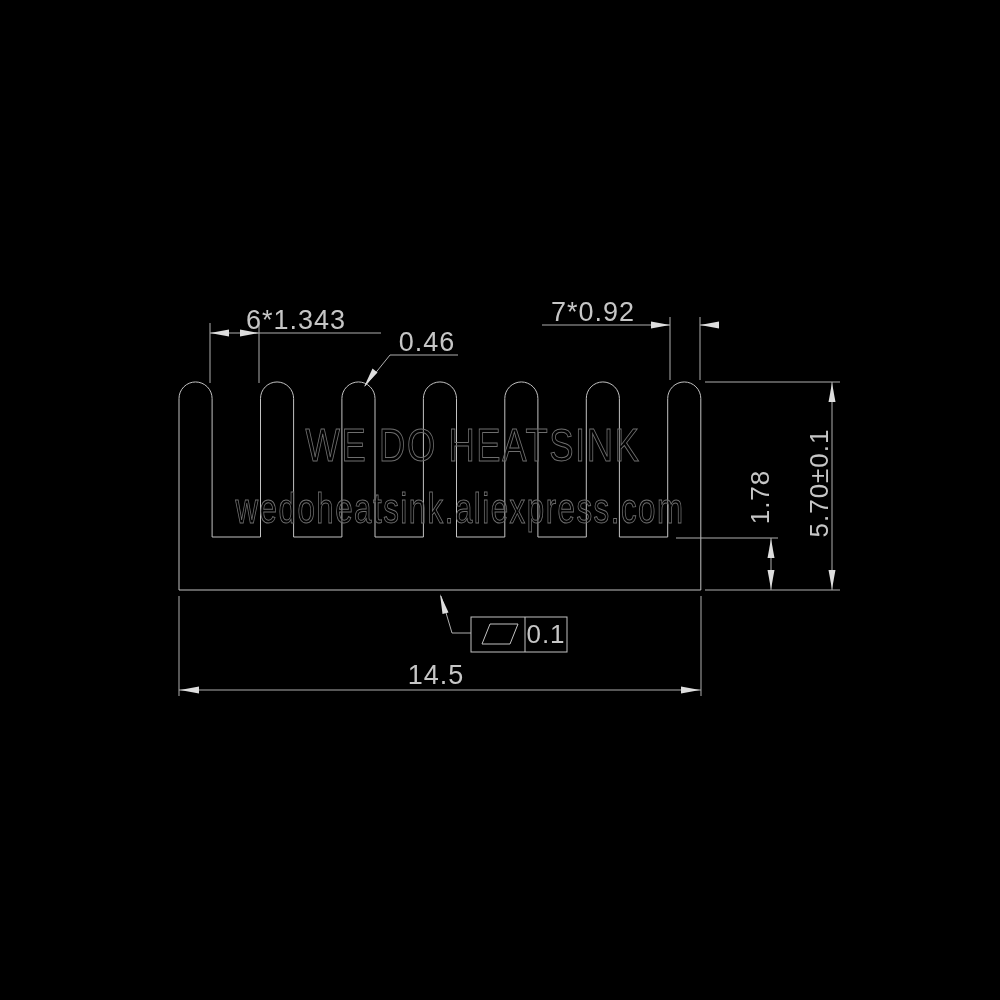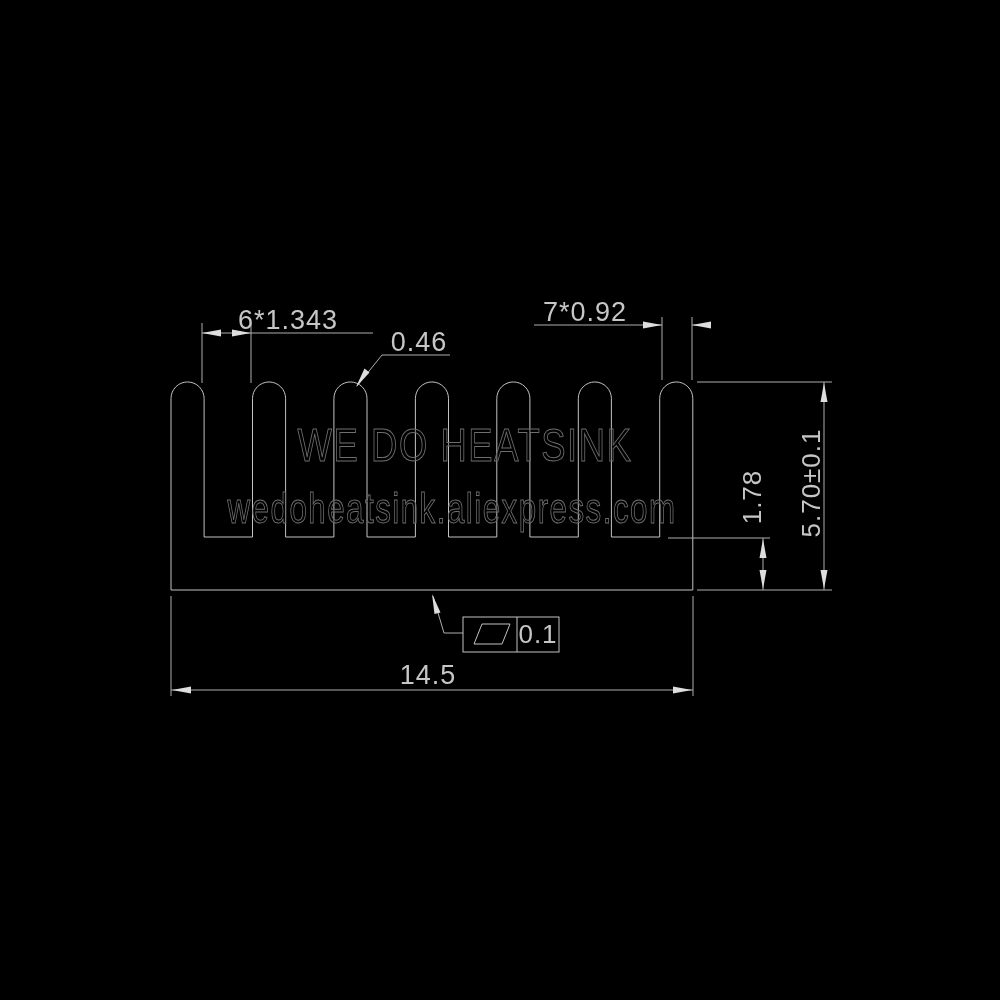--- a/index.html
+++ b/index.html
@@ -6,20 +6,21 @@
     margin: 0;
     padding: 0;
     background: #000000;
   }
   .canvas {
     position: relative;
     width: 880px;
     height: 1000px;
     background: #000000;
     overflow: hidden;
+    margin-left: 8px;
   }
   svg {
     position: absolute;
     top: 0;
     left: 0;
   }
   .cad-line {
     stroke: #c2c2c2;
     stroke-width: 1;
     fill: none;

